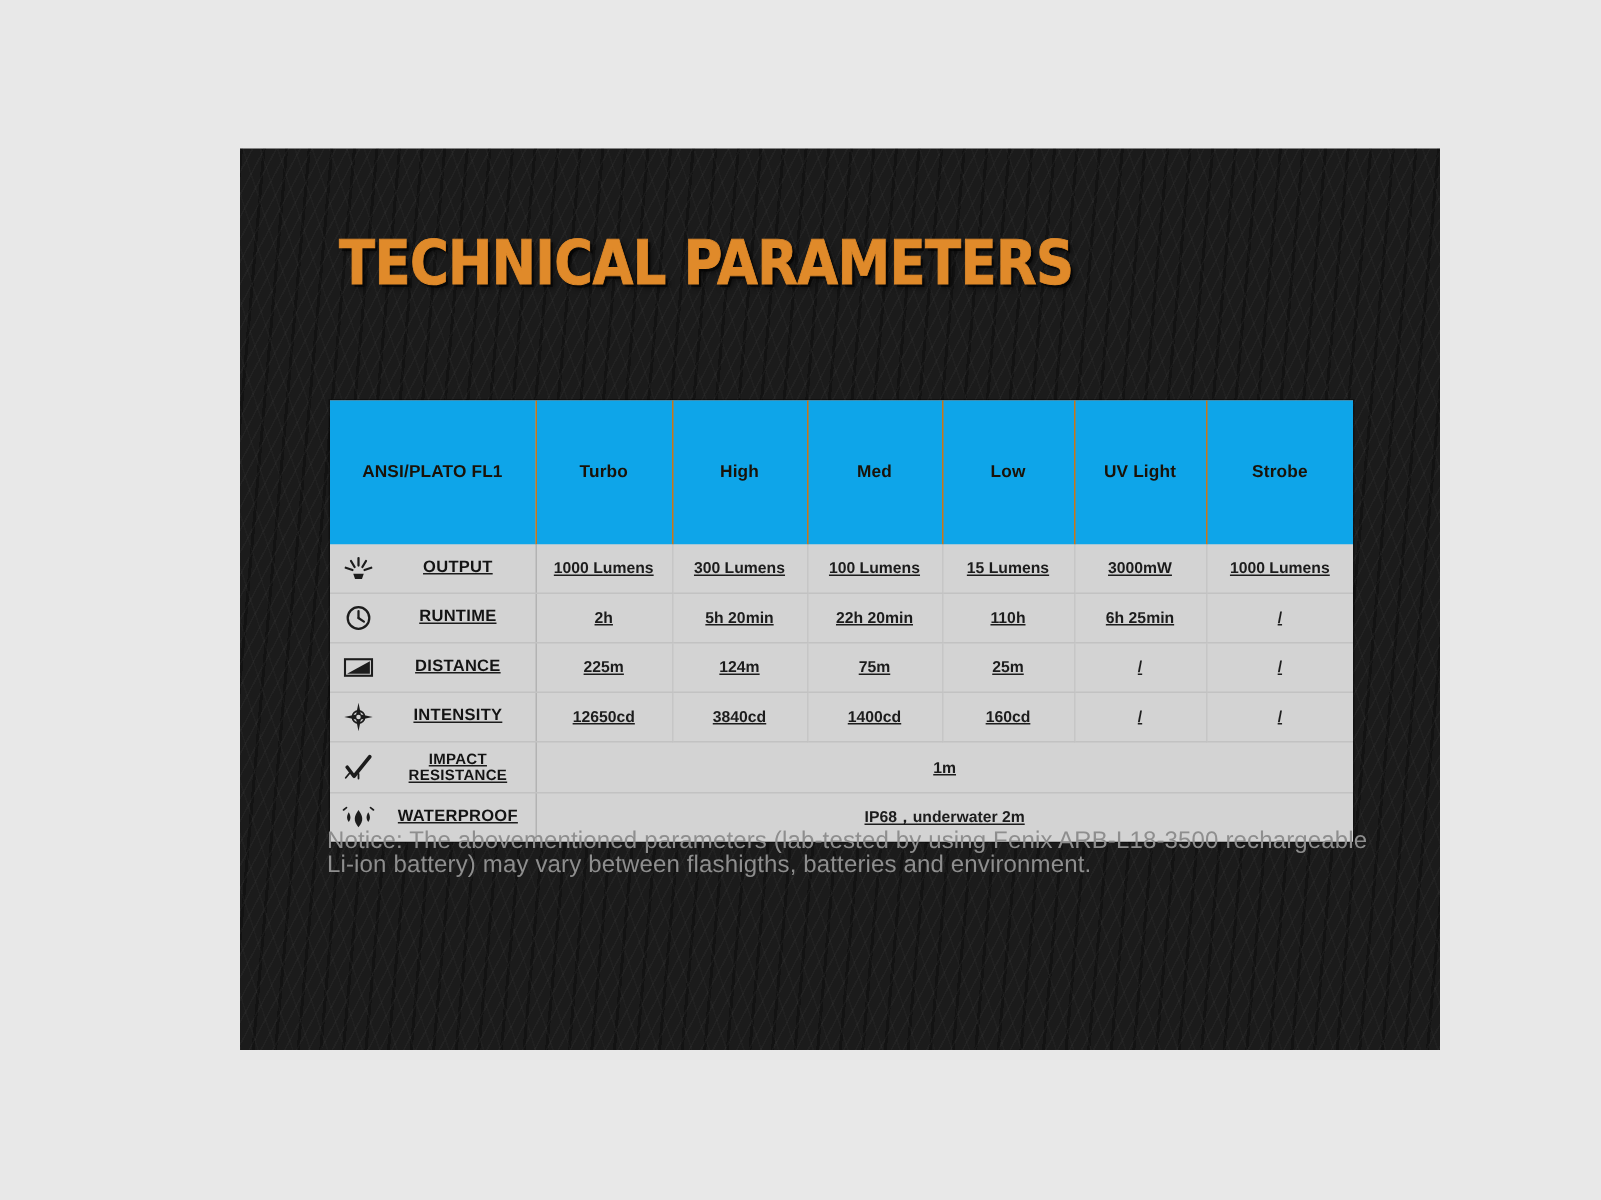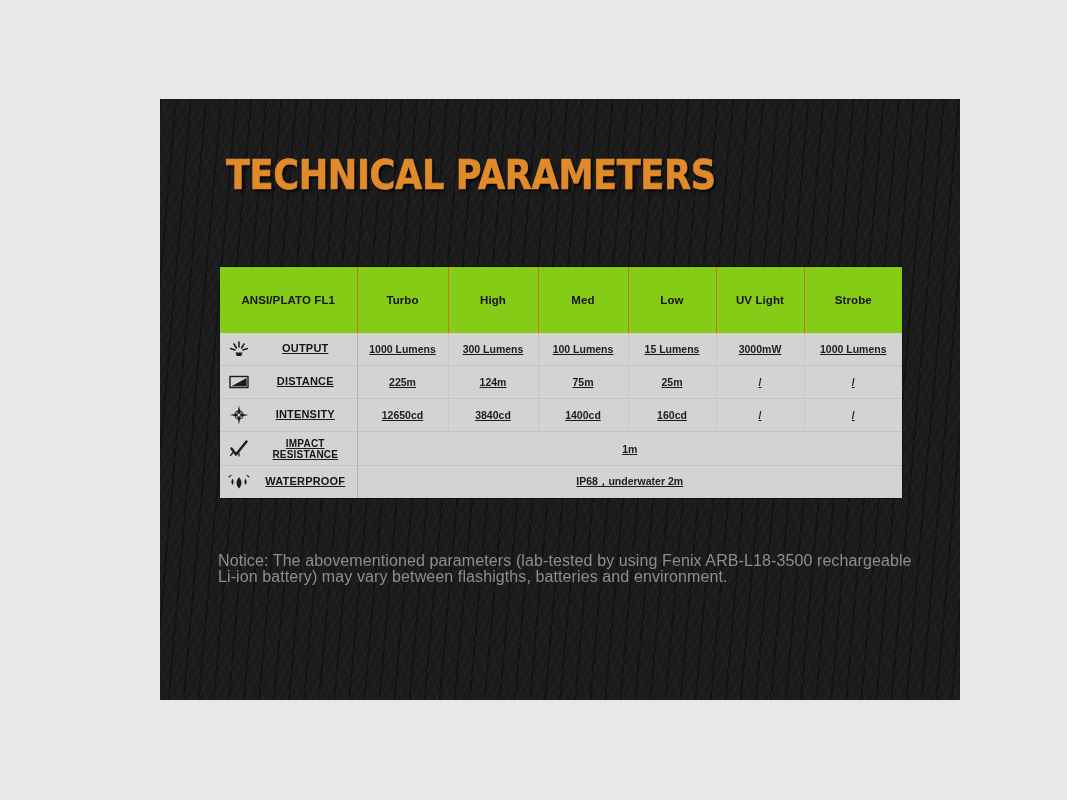--- a/index.html
+++ b/index.html
@@ -89,26 +89,26 @@
     width: 682px;
   }
   table.spec {
     width: 682px;
     border-collapse: collapse;
     table-layout: fixed;
     background: #d3d3d3;
     box-shadow: 0 0 0 1px rgba(0,0,0,0.35);
   }
   table.spec thead th {
-    background: #84cc16;
+    background: #0ea5e9;
     color: #1a1208;
     font-size: 11.5px;
     font-weight: 700;
     height: 66px;
-    padding: 0 2px;
+    padding: 15px 2px;
     text-align: center;
     border-right: 1px solid #c97618;
     letter-spacing: 0.1px;
     white-space: nowrap;
   }
   table.spec thead th:last-child { border-right: none; }
 
   table.spec tbody td {
     height: 30px;
     font-size: 10.5px;
@@ -228,20 +228,40 @@
               </div>
             </td>
             <td>1000 Lumens</td>
             <td>300 Lumens</td>
             <td>100 Lumens</td>
             <td>15 Lumens</td>
             <td>3000mW</td>
             <td>1000 Lumens</td>
           </tr>
 
+          <tr>
+            <td class="lbl-cell">
+              <div class="lbl-inner">
+                <span class="ico">
+                  <svg width="20" height="20" viewBox="0 0 20 20">
+                    <circle cx="10" cy="10" r="7.2" fill="none" stroke="#1c1c1c" stroke-width="1.5"></circle>
+                    <line x1="10" y1="10" x2="10" y2="5.4" stroke="#1c1c1c" stroke-width="1.5" stroke-linecap="round"></line>
+                    <line x1="10" y1="10" x2="13.6" y2="12.4" stroke="#1c1c1c" stroke-width="1.5" stroke-linecap="round"></line>
+                  </svg>
+                </span>
+                <span class="lbl-txt">RUNTIME</span>
+              </div>
+            </td>
+            <td>2h</td>
+            <td>5h 20min</td>
+            <td>22h 20min</td>
+            <td>110h</td>
+            <td>6h 25min</td>
+            <td>/</td>
+          </tr>
 
           <tr>
             <td class="lbl-cell">
               <div class="lbl-inner">
                 <span class="ico">
                   <svg width="24" height="18" viewBox="0 0 24 18">
                     <rect x="3" y="3.5" width="18" height="11" fill="none" stroke="#1c1c1c" stroke-width="1.4"></rect>
                     <path d="M4.4 13.2 L19.6 4.9 L19.6 13.2 Z" fill="#1c1c1c"></path>
                   </svg>
                 </span>

